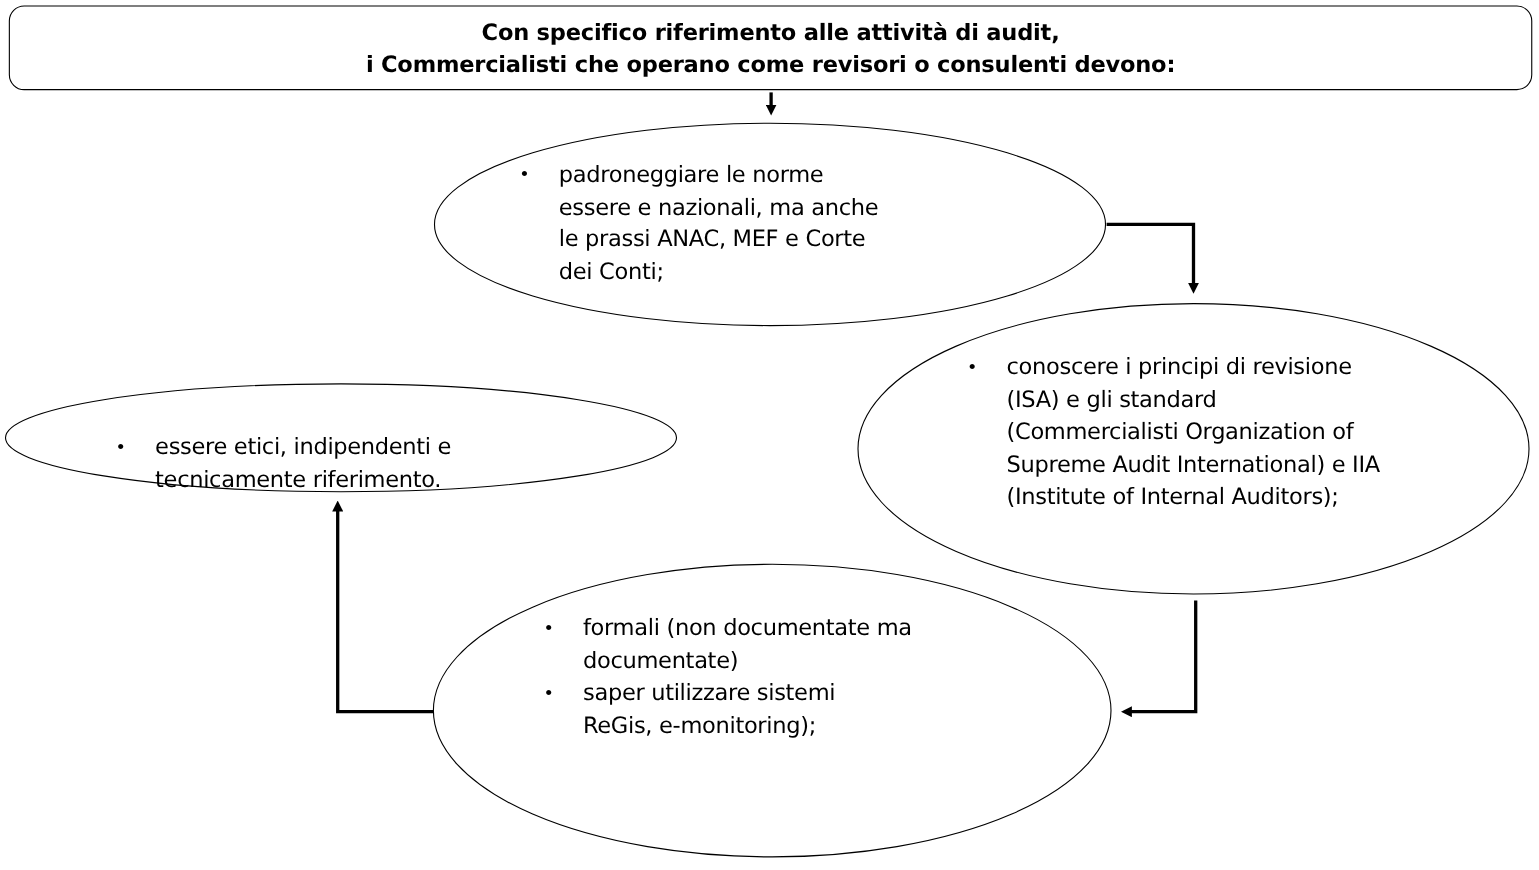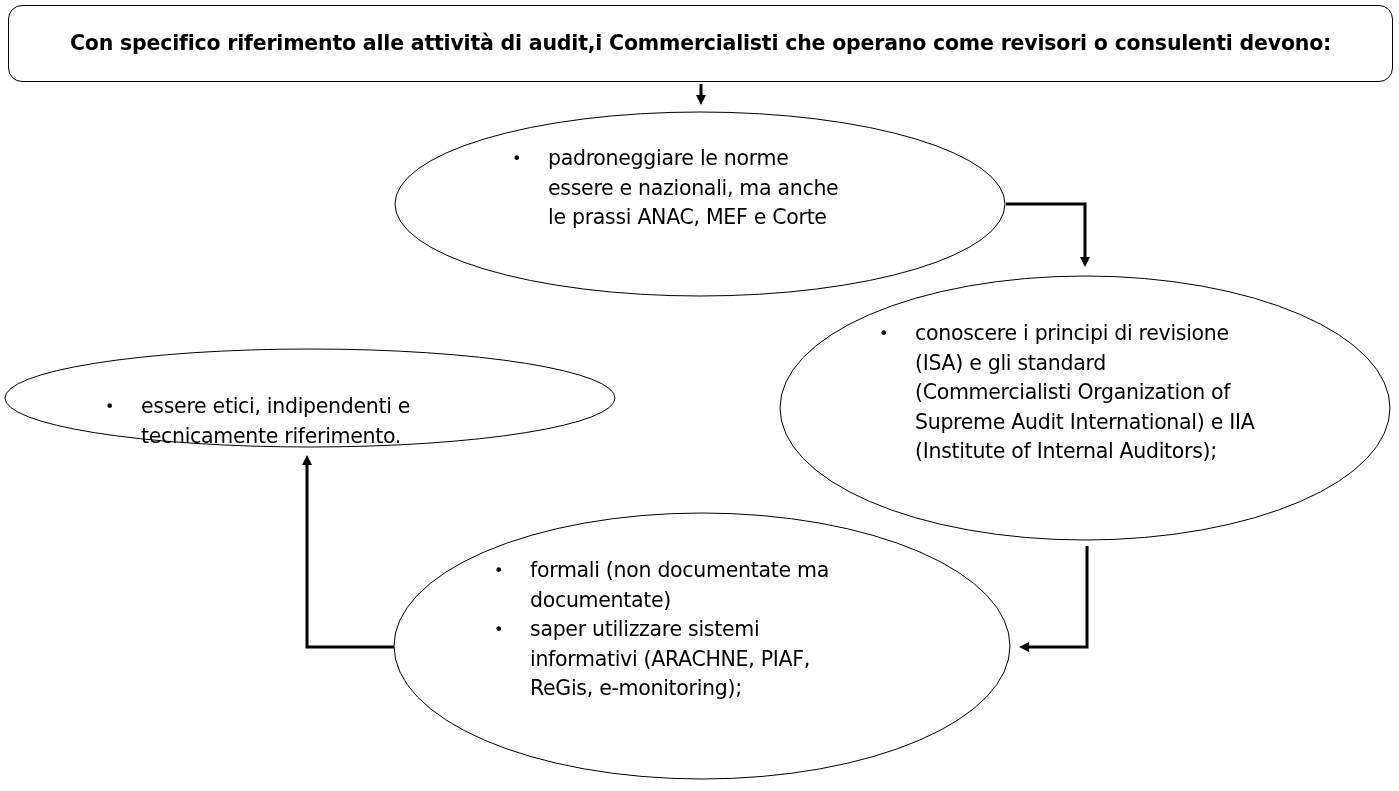--- a/index.html
+++ b/index.html
@@ -1,21 +1,21 @@
 <!DOCTYPE html>
 <html><head>
 <meta charset="utf-8">
 <style>
   html, body { margin: 0; padding: 0; background: #ffffff; }
   body { width: 1399px; height: 791px; position: relative; overflow: hidden;
          font-family: "DejaVu Sans", "Liberation Sans", sans-serif; color: #000; }
   #diagram { position: absolute; left: 0; top: 0; }
   .title-box { position: absolute; left: 8px; top: 5px; width: 1385px; height: 77px;
                border: 1px solid #000; border-radius: 14px; box-sizing: border-box;
-               display: flex; flex-direction: row; align-items: center; justify-content: center;
+               display: flex; flex-direction: column; align-items: center; justify-content: center;
                font-weight: bold; font-size: 20.5px; line-height: 29px; letter-spacing: -0.2px; }
   .txt { position: absolute; font-size: 20.5px; line-height: 29.5px; letter-spacing: -0.3px; }
   .bl { position: relative; padding-left: 36px; }
   .bl::before { content: "•"; position: absolute; left: 0; top: 0; font-size: 16px; }
 </style>
 </head>
 <body>
 
 <svg id="diagram" width="1399" height="791">
   <defs>
@@ -33,46 +33,46 @@
   <path d="M1006,204 L1085,204 L1085,262" stroke="#000" stroke-width="3" fill="none" marker-end="url(#arr)"></path>
   <path d="M1087,546 L1087,647 L1024,647" stroke="#000" stroke-width="3" fill="none" marker-end="url(#arr)"></path>
   <path d="M394,647 L307,647 L307,460" stroke="#000" stroke-width="3" fill="none" marker-end="url(#arr)"></path>
 </svg>
 
 <div class="title-box">
   <div>Con specifico riferimento alle attività di audit,</div>
   <div>i Commercialisti che operano come revisori o consulenti devono:</div>
 </div>
 
-<div class="txt" style="left:512px; top:144px;">
+<div class="txt" style="left:472px; top:144px;">
   <div class="bl">
     <div>padroneggiare le norme</div>
     <div>essere e nazionali, ma anche</div>
     <div>le prassi ANAC, MEF e Corte</div>
+    <div>dei Conti;</div>
   </div>
 </div>
 
 <div class="txt" style="left:879px; top:319px;">
   <div class="bl">
     <div>conoscere i principi di revisione</div>
     <div>(ISA) e gli standard</div>
     <div>(Commercialisti Organization of</div>
     <div>Supreme Audit International) e IIA</div>
     <div>(Institute of Internal Auditors);</div>
   </div>
 </div>
 
 <div class="txt" style="left:494px; top:556px;">
   <div class="bl">
     <div>formali (non documentate ma</div>
     <div>documentate)</div>
   </div>
   <div class="bl">
     <div>saper utilizzare sistemi</div>
-    <div>informativi (ARACHNE, PIAF,</div>
     <div>ReGis, e-monitoring);</div>
   </div>
 </div>
 
 <div class="txt" style="left:105px; top:368px;margin-top:24px;">
   <div class="bl">
     <div>essere etici, indipendenti e</div>
     <div>tecnicamente riferimento.</div>
   </div>
 </div>

